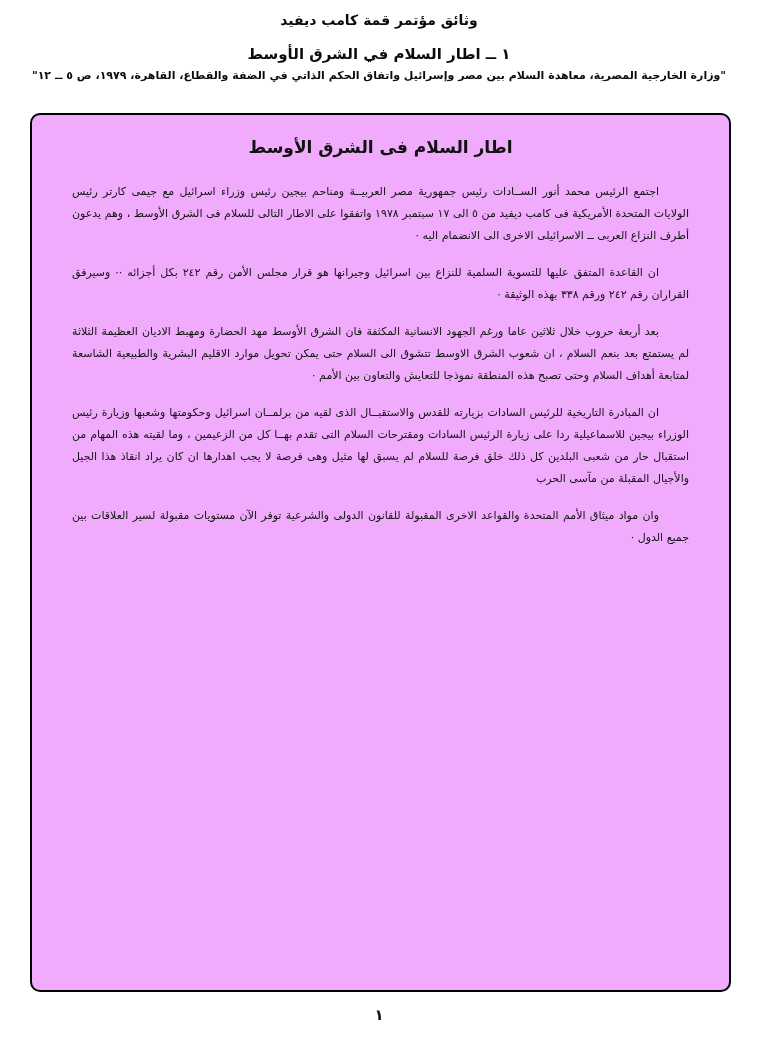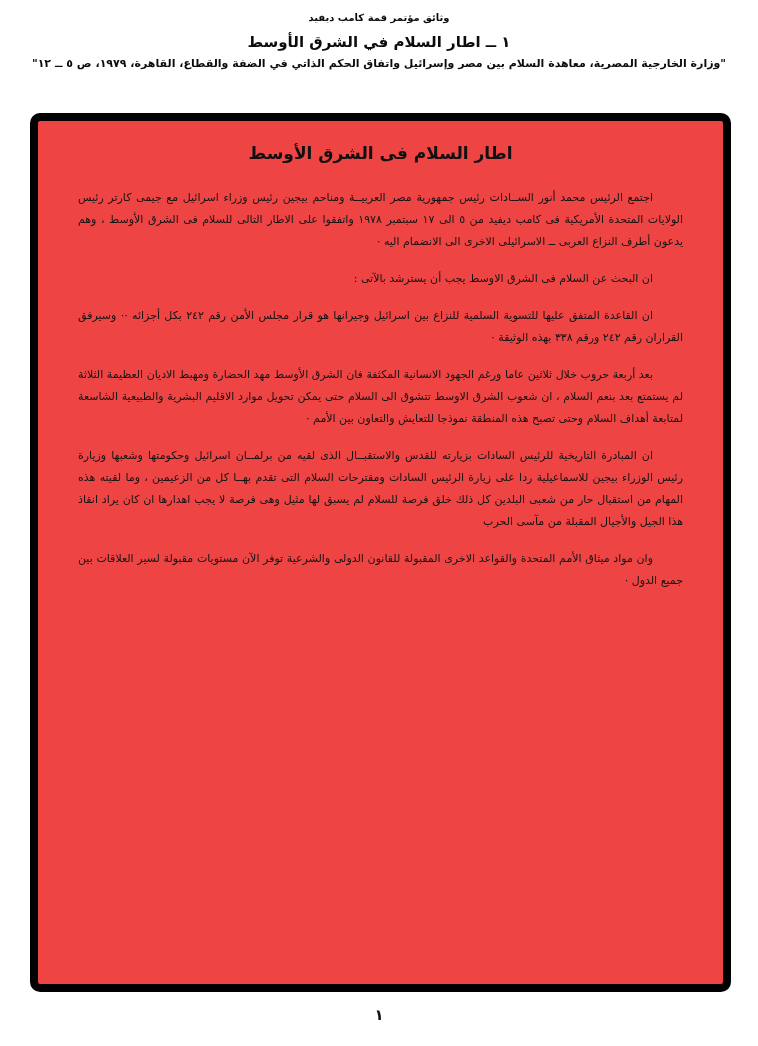--- a/index.html
+++ b/index.html
@@ -17,48 +17,48 @@
     background: #ffffff;
     direction: rtl;
   }
   
   .header {
     text-align: center;
     padding-top: 12px;
     color: #0c0c0c;
   }
   .header-line1 {
-    font-size: 10px;
+    font-size: 14px;
     font-weight: bold;
     letter-spacing: 0.5px;
-    margin-bottom: 10px;
+    margin-bottom: 17px;
   }
   .header-line2 {
     font-size: 15px;
     font-weight: bold;
     letter-spacing: 0.5px;
     margin-bottom: 6px;
   }
   .header-citation {
     font-size: 11px;
     font-weight: bold;
     white-space: nowrap;
     color: #0c0c0c;
   }
   
   .green-box {
     position: absolute;
     left: 30px;
     top: 113px;
     width: 701px;
     height: 879px;
-    border: 8px solid #000000;
+    border: 2px solid #000000;
     border-radius: 10px;
     padding: 22px 40px 0 40px;
-    background: #ef4444;
+    background: #f0abfc;
   }
   .doc-title {
     text-align: center;
     font-size: 17px;
     font-weight: bold;
     color: #111111;
     margin-bottom: 24px;
   }
   .paragraphs { direction: rtl; }
   .para {
@@ -94,21 +94,20 @@
     <div class="header-citation">"وزارة الخارجية المصرية، معاهدة السلام بين مصر وإسرائيل واتفاق الحكم الذاتي في الضفة والقطاع، القاهرة، ١٩٧٩، ص ٥ ــ ١٢"</div>
   </div>
 
   <div class="green-box">
     <div class="doc-title">اطار السلام فى الشرق الأوسط</div>
 
     <div class="paragraphs">
 
         <p class="para">اجتمع الرئيس محمد أنور الســادات رئيس جمهورية مصر العربيــة ومناحم بيجين رئيس وزراء اسرائيل مع جيمى كارتر رئيس الولايات المتحدة الأمريكية فى كامب ديفيد من ٥ الى ١٧ سبتمبر ١٩٧٨ واتفقوا على الاطار التالى للسلام فى الشرق الأوسط ، وهم يدعون أطرف النزاع العربى ــ الاسرائيلى الاخرى الى الانضمام اليه ·</p>
 
-        <p class="para">ان البحث عن السلام فى الشرق الاوسط يجب أن يسترشد بالآتى :</p>
 
         <p class="para">ان القاعدة المتفق عليها للتسوية السلمية للنزاع بين اسرائيل وجيرانها هو قرار مجلس الأمن رقم ٢٤٢ بكل أجزائه ·· وسيرفق القراران رقم ٢٤٢ ورقم ٣٣٨ بهذه الوثيقة ·</p>
 
         <p class="para">بعد أربعة حروب خلال ثلاثين عاما ورغم الجهود الانسانية المكثفة فان الشرق الأوسط مهد الحضارة ومهبط الاديان العظيمة الثلاثة لم يستمتع بعد بنعم السلام ، ان شعوب الشرق الاوسط تتشوق الى السلام حتى يمكن تحويل موارد الاقليم البشرية والطبيعية الشاسعة لمتابعة أهداف السلام وحتى تصبح هذه المنطقة نموذجا للتعايش والتعاون بين الأمم ·</p>
 
         <p class="para">ان المبادرة التاريخية للرئيس السادات بزيارته للقدس والاستقبــال الذى لقيه من برلمــان اسرائيل وحكومتها وشعبها وزيارة رئيس الوزراء بيجين للاسماعيلية ردا على زيارة الرئيس السادات ومقترحات السلام التى تقدم بهــا كل من الزعيمين ، وما لقيته هذه المهام من استقبال حار من شعبى البلدين كل ذلك خلق فرصة للسلام لم يسبق لها مثيل وهى فرصة لا يجب اهدارها ان كان يراد انقاذ هذا الجيل والأجيال المقبلة من مآسى الحرب</p>
 
         <p class="para">وان مواد ميثاق الأمم المتحدة والقواعد الاخرى المقبولة للقانون الدولى والشرعية توفر الآن مستويات مقبولة لسير العلاقات بين جميع الدول ·</p>
 
 

